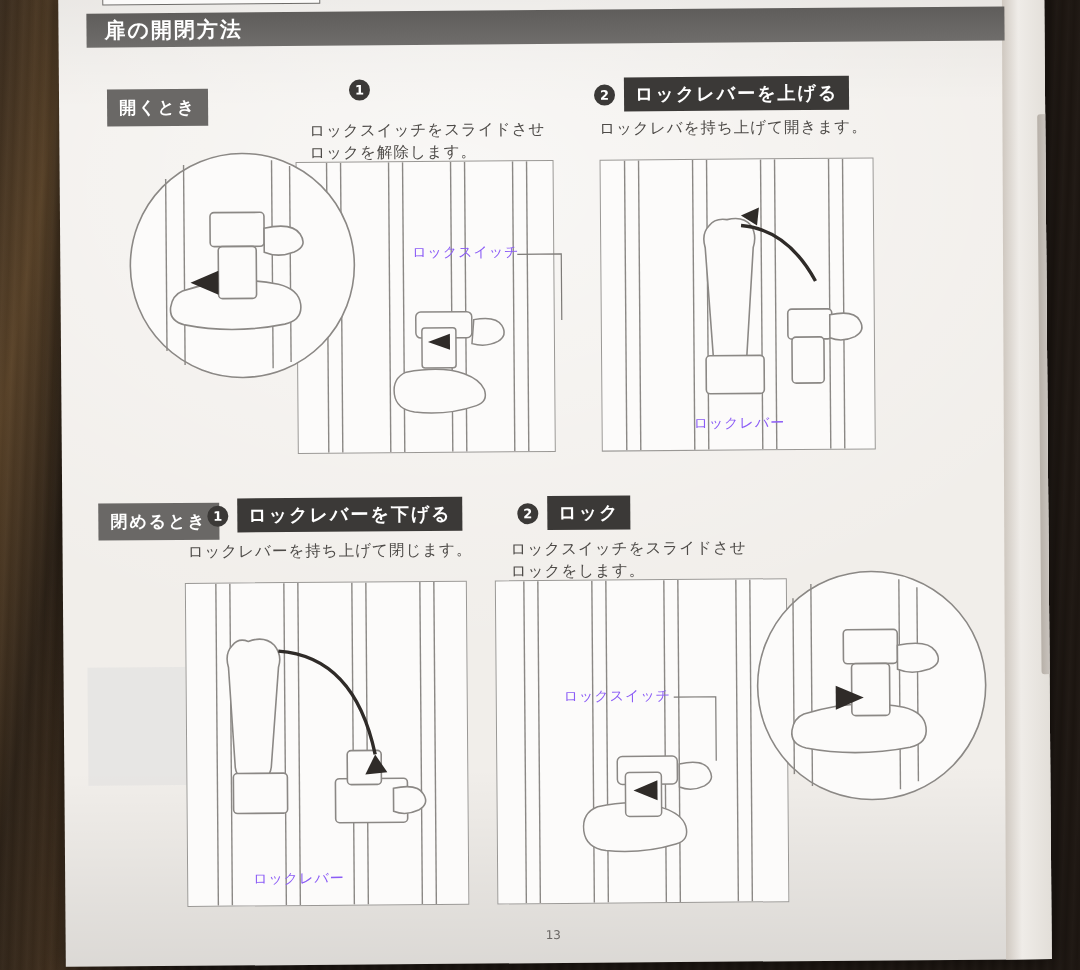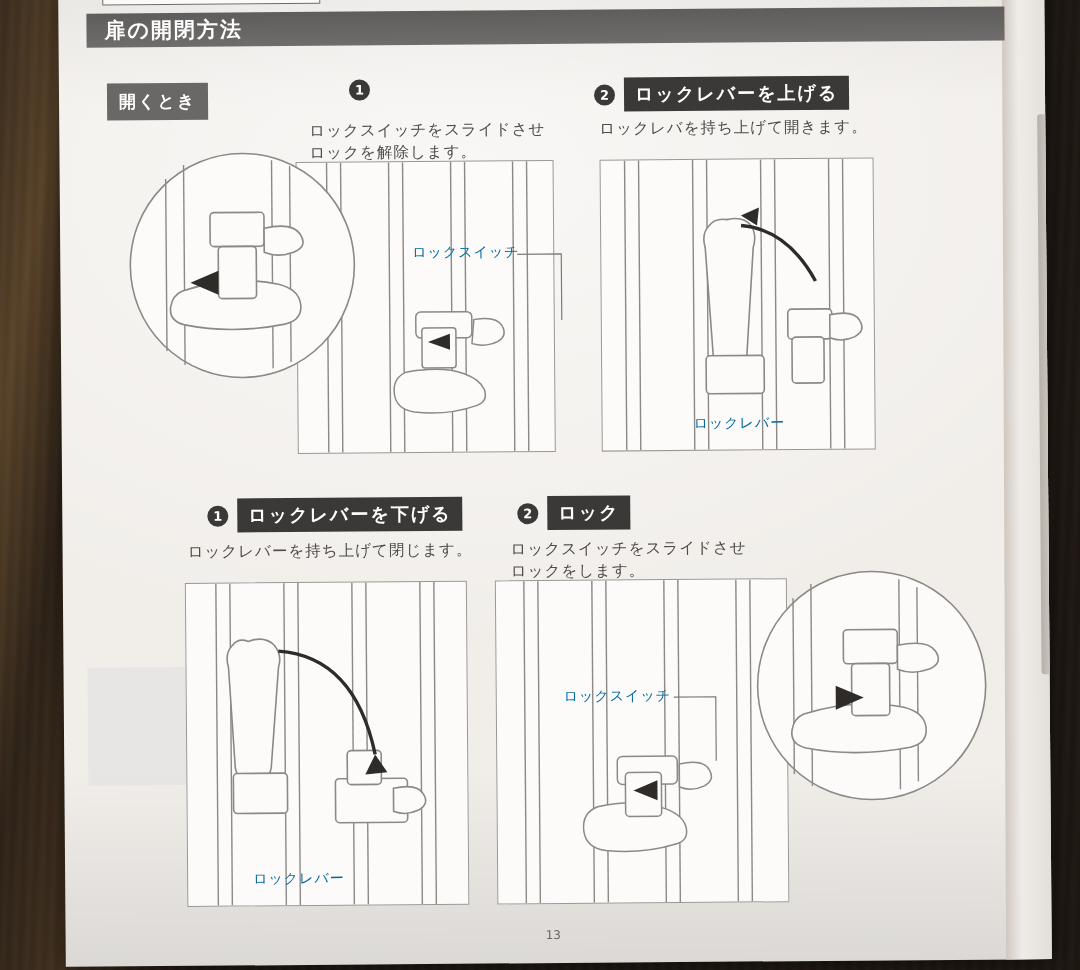--- a/index.html
+++ b/index.html
@@ -69,21 +69,21 @@
     color:#fff;font-size:21px;font-weight:bold;letter-spacing:2px;
     margin-left:18px;
   }
 
   
   .side-label{
     position:absolute;background:#6a6866;color:#fff;
     font-size:17px;font-weight:bold;letter-spacing:2px;
     padding:7px 12px;
   }
-  .side-label.open{left:48px;top:92px;}
+  .side-label.open{left:48px;top:98px;}
   .side-label.close{left:36px;top:512px;}
 
   
   .step-head{position:absolute;display:flex;align-items:center;}
   .step-num{
     width:21px;height:21px;border-radius:50%;background:#3b3937;color:#fff;
     font-size:13px;display:flex;align-items:center;justify-content:center;
     margin-right:9px;font-weight:bold;
   }
   .step-title{
@@ -95,21 +95,21 @@
     letter-spacing:1px;white-space:pre-line;
   }
 
   
   .fig{
     position:absolute;border:1.4px solid #9a9895;background:#fcfbfa;
     overflow:visible;
   }
   .fig svg{display:block;}
   .callout-text{
-    position:absolute;color:#0369a1;font-size:14px;letter-spacing:1px;
+    position:absolute;color:#8b5cf6;font-size:14px;letter-spacing:1px;
   }
 
   .page-num{
     position:absolute;left:480px;top:940px;color:#6a6764;font-size:12px;
   }
 
   
   .ghost{
     position:absolute;left:24px;top:676px;width:120px;height:118px;
     background:rgba(170,180,190,0.13);
@@ -219,20 +219,21 @@
             <path d="M228 156 q24 -5 30 6 q6 10 -5 16 q-13 6 -25 1 z"></path>
             <rect x="190" y="178" width="32" height="46" rx="4"></rect>
           </g>
 
           <path d="M214 122 q-28 -52 -74 -56" stroke="#2f2b28" stroke-width="3.4" fill="none"></path>
           <path d="M140 56 l18 -8 l-2 18 z" fill="#2f2b28"></path>
         </svg>
       </div>
       <div class="callout-text" style="left:632px;top:428px;">ロックレバー</div>
 
+      <div class="side-label close">閉めるとき</div>
 
       <div class="step-head" style="left:145px;top:508px;">
         <span class="step-num">1</span>
         <span class="step-title">ロックレバーを下げる</span>
       </div>
       <div class="step-desc" style="left:125px;top:550px;width:320px;">ロックレバーを持ち上げて閉じます。</div>
 
       <div class="step-head" style="left:455px;top:508px;">
         <span class="step-num">2</span>
         <span class="step-title">ロック</span>

